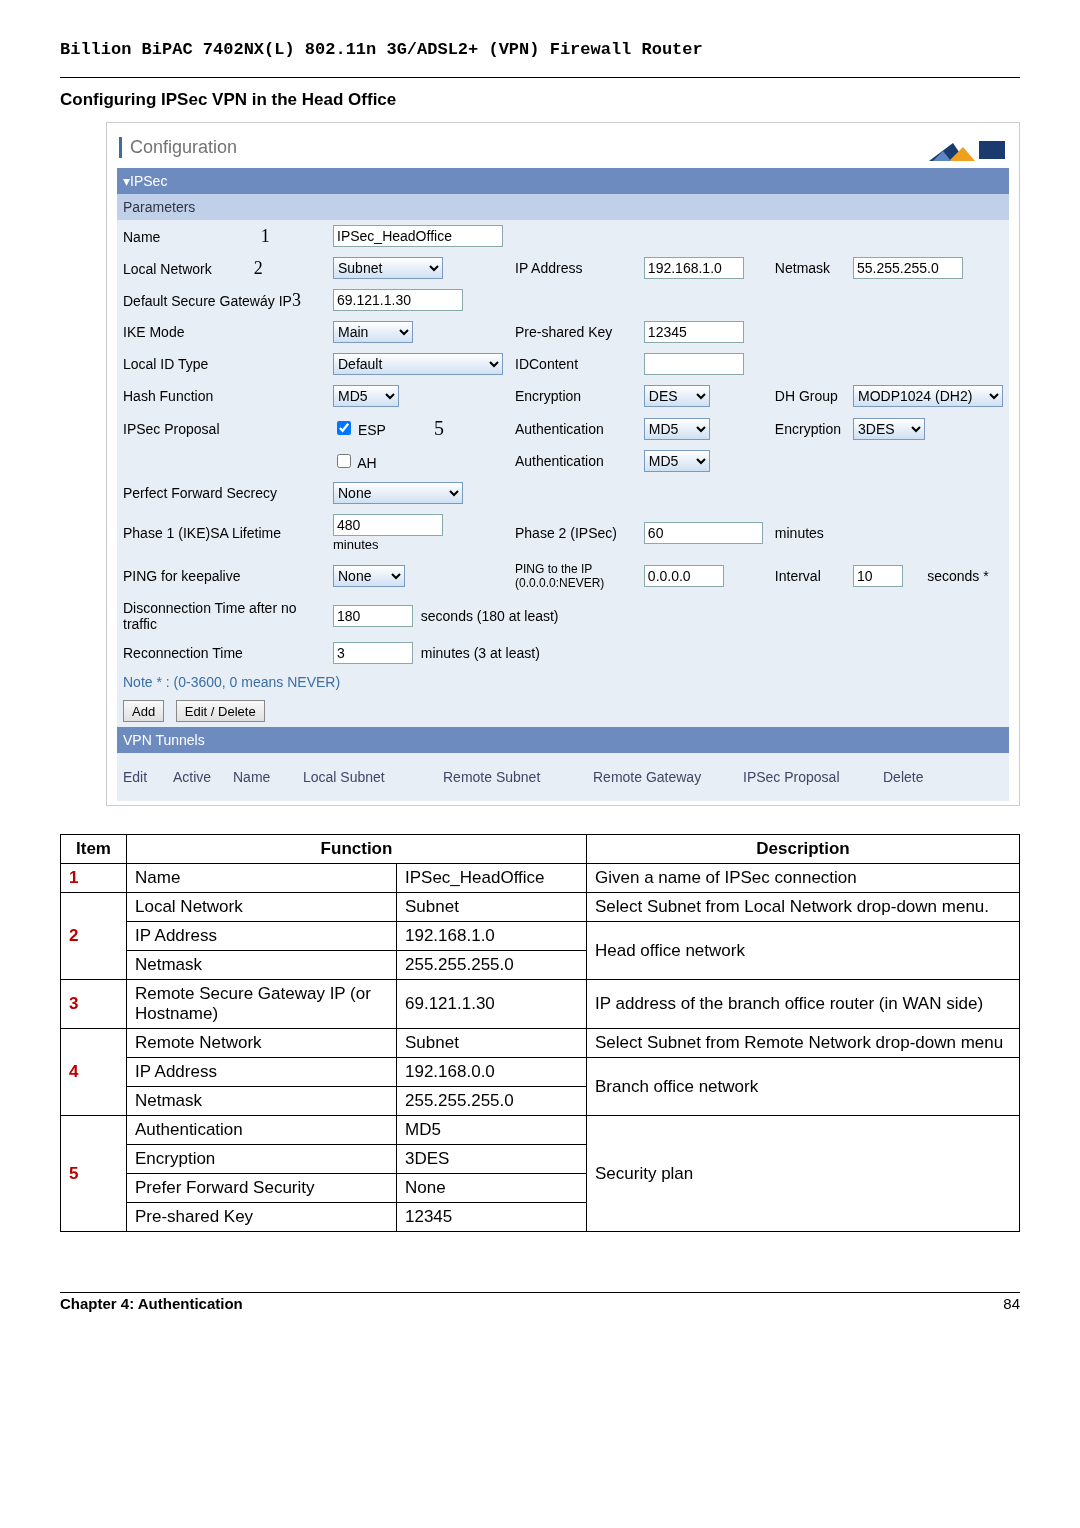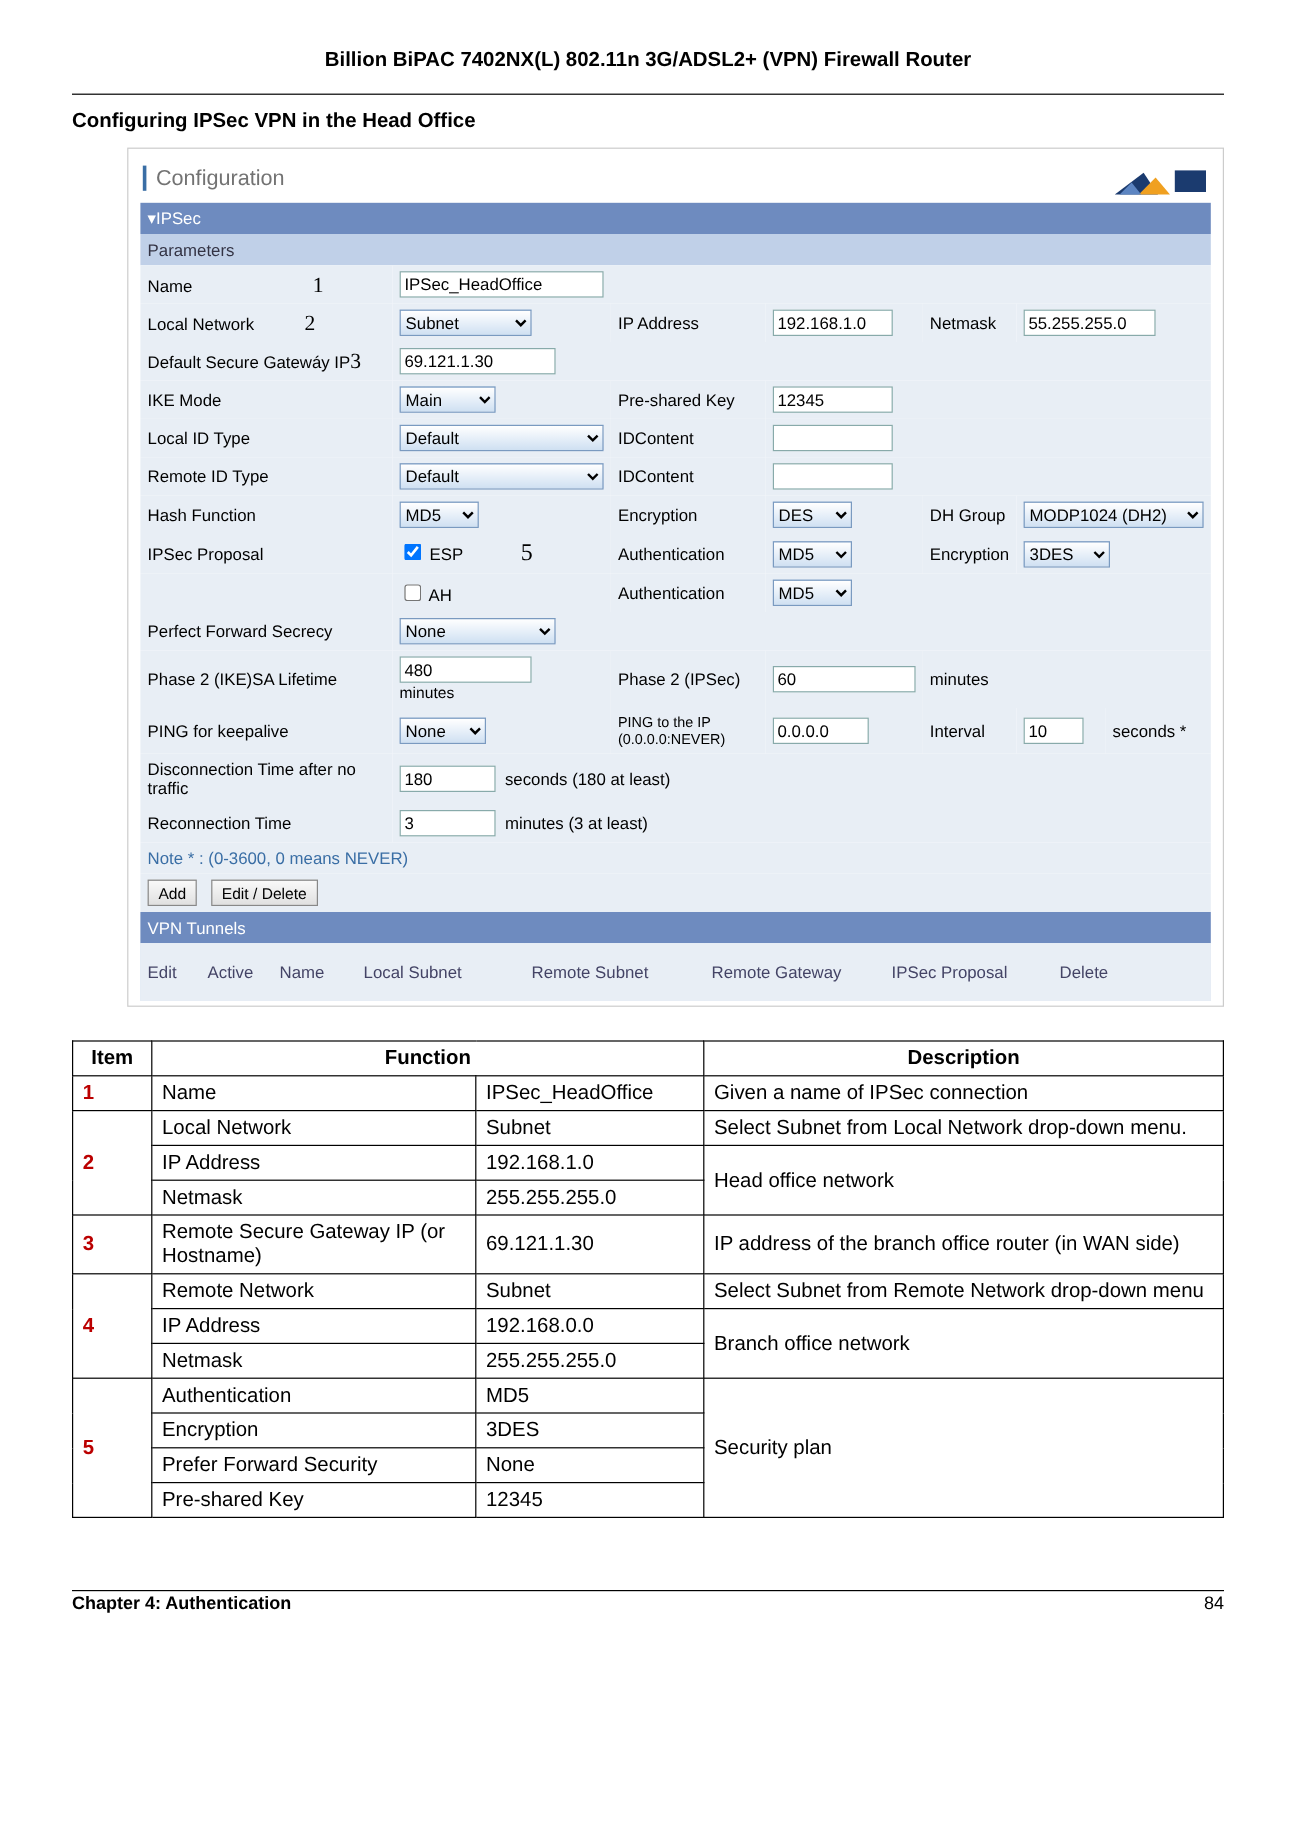--- a/index.html
+++ b/index.html
@@ -1,18 +1,18 @@
 <!DOCTYPE html>
 <html><head>
 <meta charset="utf-8">
 <style>
   * { box-sizing: border-box; }
   body { margin: 0; padding: 0; font-family: Arial, sans-serif; color: #000; background: #fff; width: 1080px; }
   .page { padding: 40px 60px 20px 60px; }
-  .header-title { text-align: center; font-weight: bold; font-size: 17px; margin-bottom: 18px; }
+  .header-title { text-align: left; font-weight: bold; font-size: 17px; margin-bottom: 18px; font-family: Liberation Mono, monospace; }
   .underline { border-bottom: 1.5px solid #000; margin-bottom: 12px; }
   .sub-heading { font-weight: bold; font-size: 17px; margin-bottom: 12px; }
   .config-panel { border: 1px solid #ccc; margin: 0 0 28px 46px; padding: 10px 10px 4px 10px; position: relative; }
   .config-title-row { display: flex; align-items: center; justify-content: space-between; }
   .config-title { color: #737373; font-size: 18px; display: inline-block; border-left: 3px solid #3a6ea5; padding-left: 8px; margin: 4px 0 10px 2px; }
   .logo { width: 80px; height: 28px; display: inline-flex; align-items: center; justify-content: flex-end; }
   .logo svg { width: 100%; height: 100%; }
   .form-table { width: 100%; border-collapse: collapse; font-size: 14px; }
   .form-table tr td { padding: 5px 6px; vertical-align: middle; border: none; background: #e8eef5; }
   .row-header { background: #6e8bbf !important; color: #fff; padding: 5px 6px; }
@@ -96,26 +96,20 @@
         <td colspan="6"><input type="text" class="inp" style="width: 100px;" value="12345"></td>
       </tr>
 
       <tr>
         <td class="label-cell">Local ID Type</td>
         <td><select class="sel" style="width:170px"><option>Default</option></select></td>
         <td>IDContent</td>
         <td colspan="6"><input type="text" class="inp" style="width: 100px;"></td>
       </tr>
 
-      <tr>
-        <td class="label-cell">Remote ID Type</td>
-        <td><select class="sel" style="width:170px"><option>Default</option></select></td>
-        <td>IDContent</td>
-        <td colspan="6"><input type="text" class="inp" style="width: 100px;"></td>
-      </tr>
 
       <tr>
         <td class="label-cell">Hash Function</td>
         <td><select class="sel" style="width:66px"><option>MD5</option></select></td>
         <td>Encryption</td>
         <td><select class="sel" style="width:66px"><option>DES</option></select></td>
         <td>DH Group</td>
         <td colspan="4"><select class="sel" style="width:150px"><option>MODP1024 (DH2)</option></select></td>
       </tr>
 
@@ -134,21 +128,21 @@
         <td>Authentication</td>
         <td colspan="6"><select class="sel" style="width:66px"><option>MD5</option></select></td>
       </tr>
 
       <tr>
         <td class="label-cell">Perfect Forward Secrecy</td>
         <td colspan="8"><select class="sel" style="width:130px"><option>None</option></select></td>
       </tr>
 
       <tr>
-        <td class="label-cell">Phase 2 (IKE)SA Lifetime</td>
+        <td class="label-cell">Phase 1 (IKE)SA Lifetime</td>
         <td><input type="text" class="inp" style="width: 110px;" value="480"><br><span style="font-size:13px">minutes</span></td>
         <td>Phase 2 (IPSec)</td>
         <td><input type="text" class="inp" style="width: 119px;" value="60"></td>
         <td colspan="5">minutes</td>
       </tr>
 
       <tr>
         <td class="label-cell">PING for keepalive</td>
         <td><select class="sel" style="width:72px"><option>None</option></select></td>
         <td style="font-size:12px">PING to the IP (0.0.0.0:NEVER)</td>

